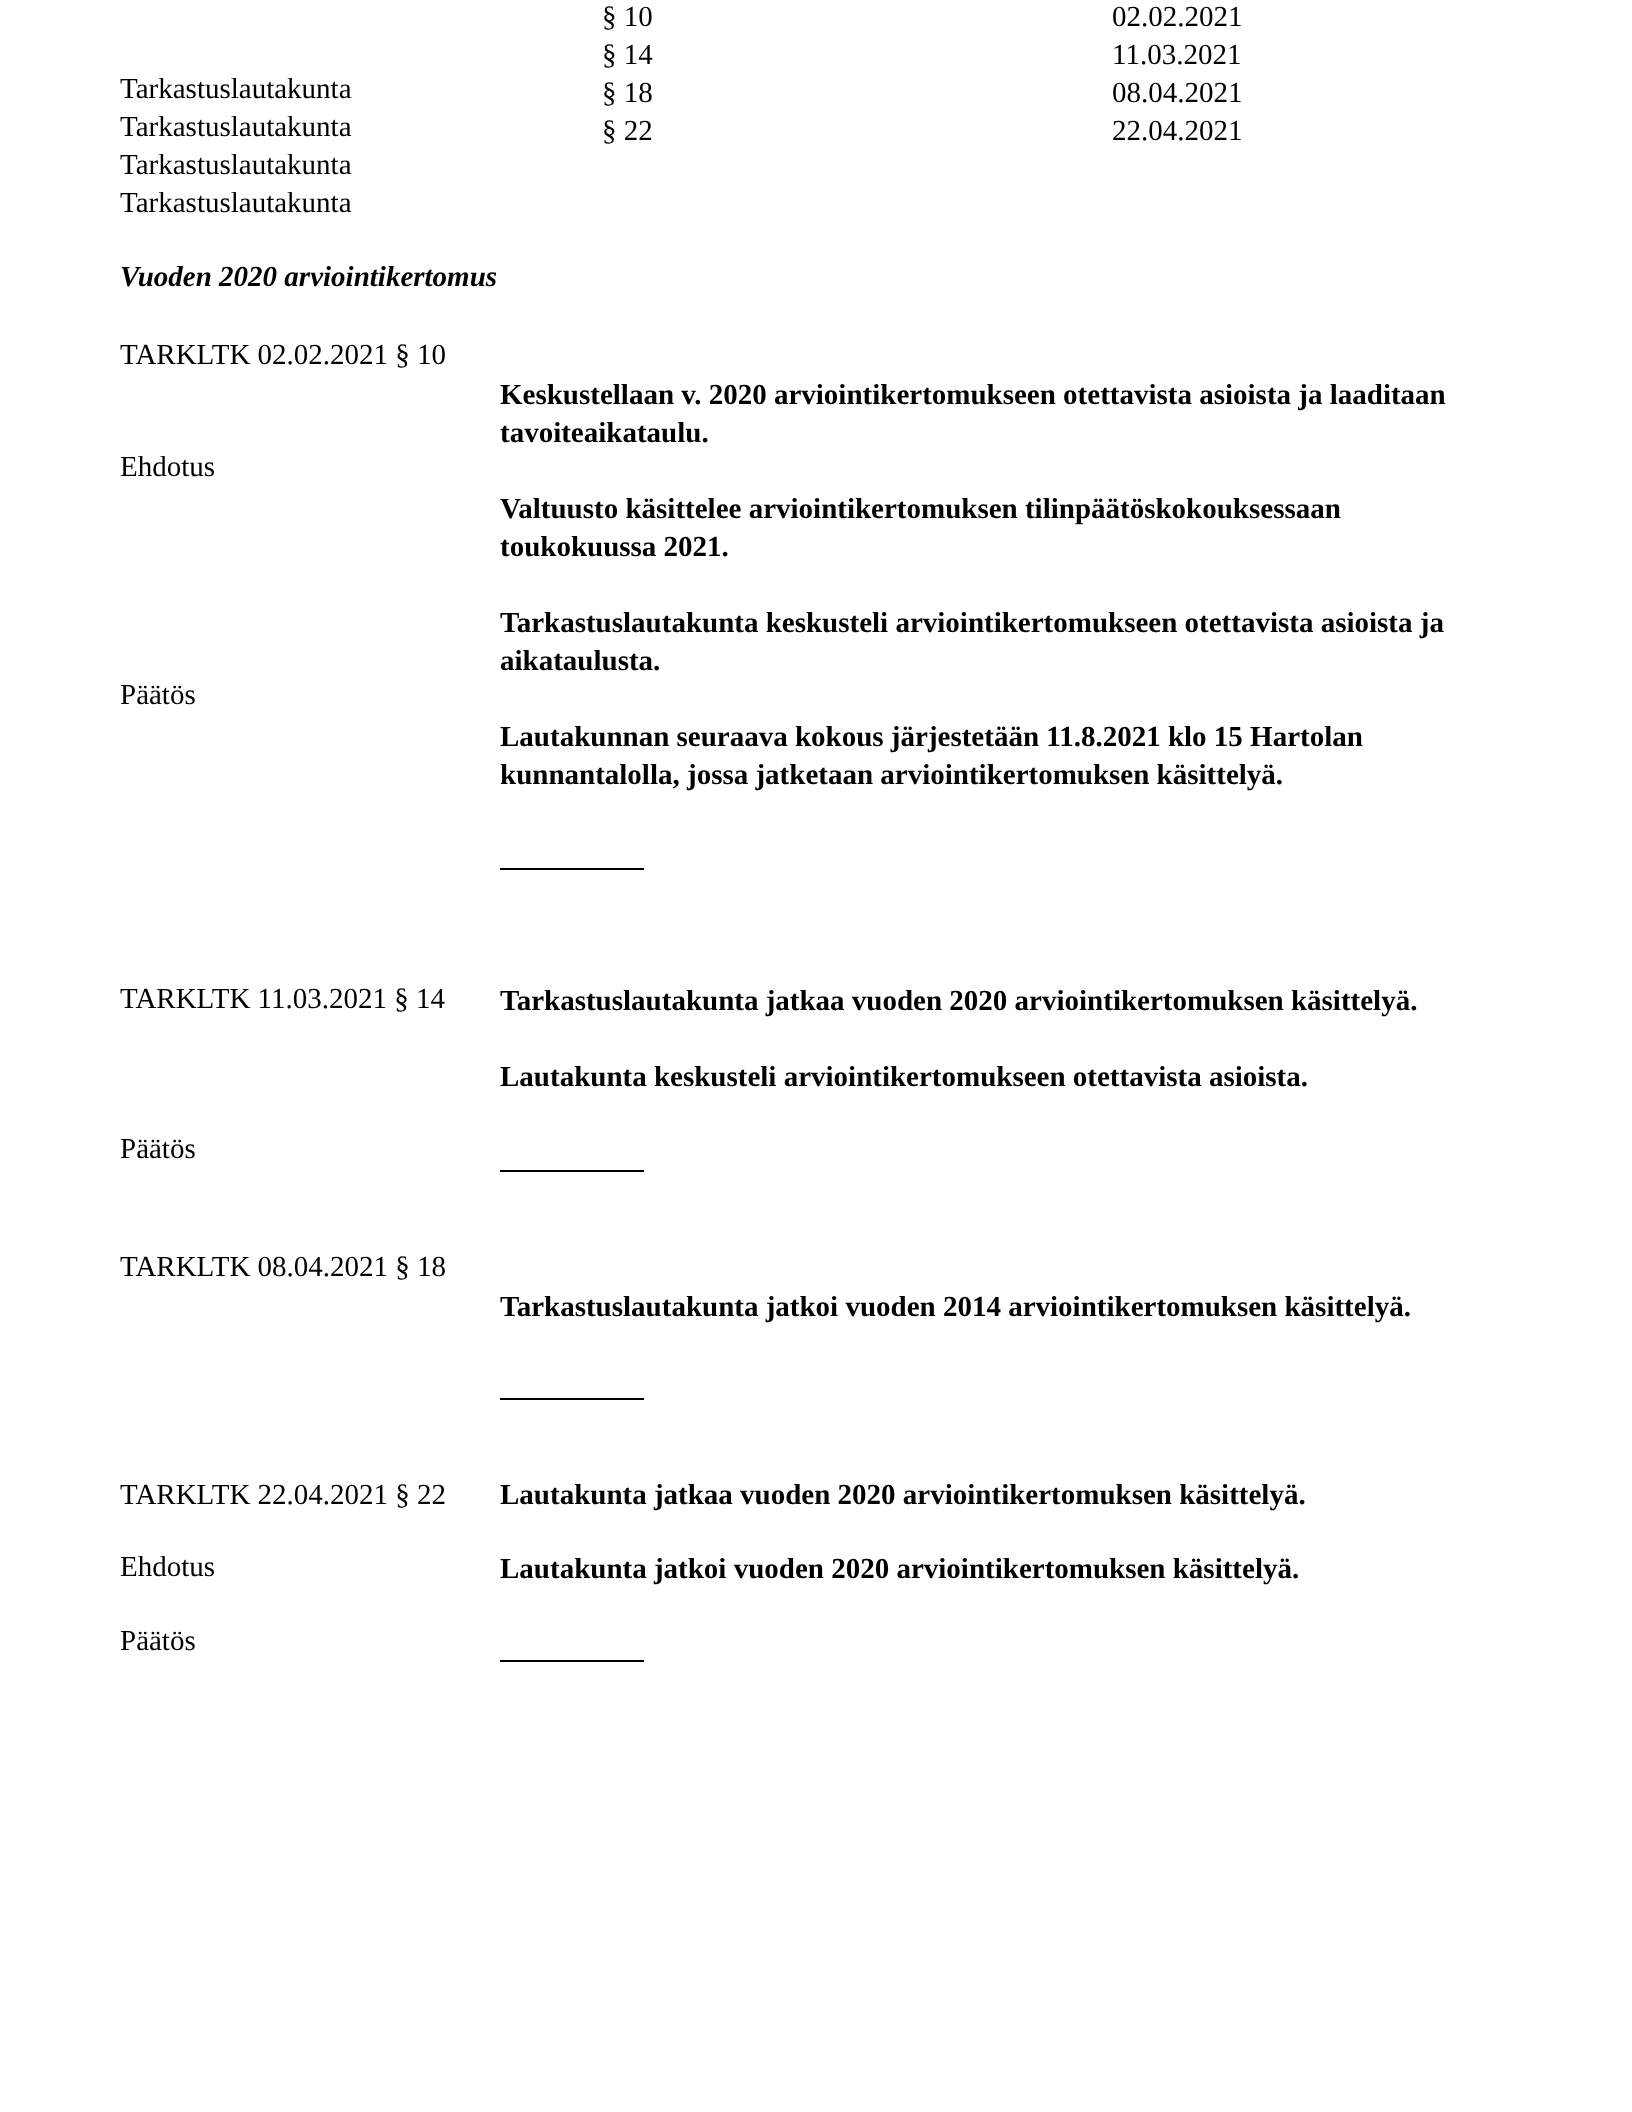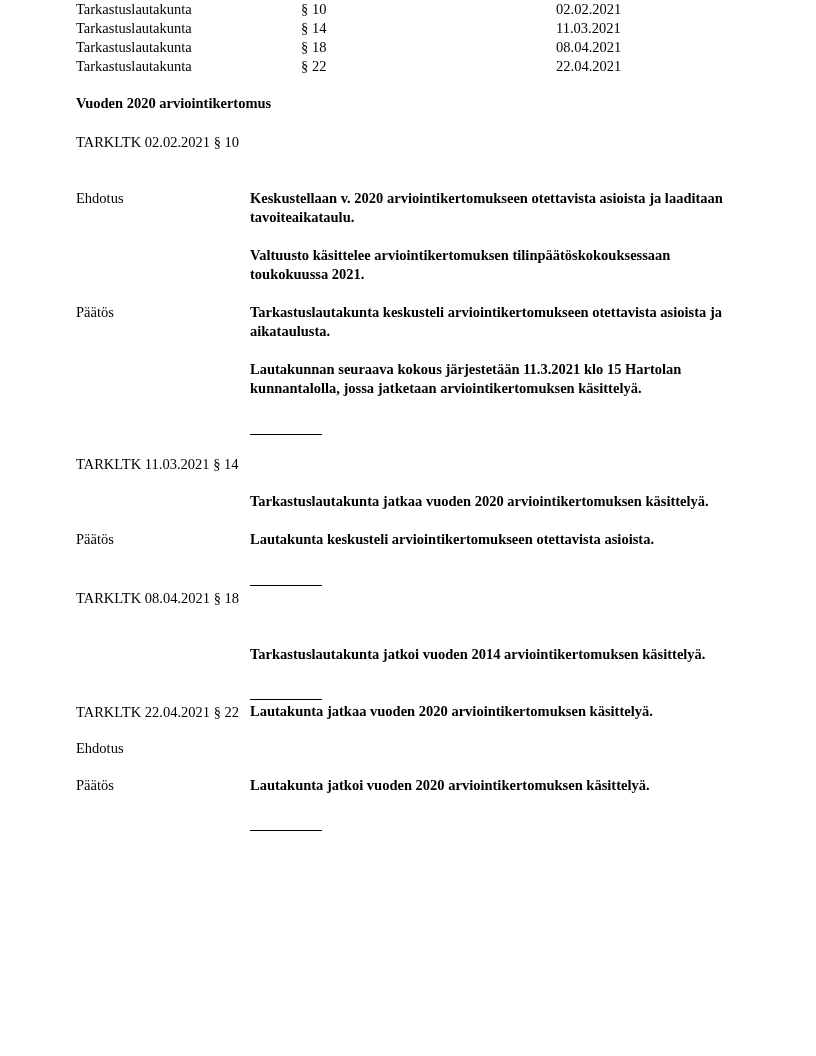--- a/index.html
+++ b/index.html
@@ -1,25 +1,25 @@
 <!DOCTYPE html>
 <html><head>
   <meta charset="utf-8">
   <style>
     html, body { margin: 0; padding: 0; background: #ffffff; }
     body {
       width: 816px; height: 1056px; position: relative; overflow: hidden;
       font-family: "Liberation Serif", serif; font-size: 14.5px; color: #000;
     }
     .abs { position: absolute; white-space: nowrap; line-height: 19px; }
-    .col1 { left: 76px; }
+    .col1 { left: 60px; margin-top: 36px; }
     .col2 { left: 250px; font-weight: bold; }
     .col3 { left: 301px; }
     .col4 { left: 508px; margin-left: 48px; }
-    .bold { font-weight: bold; }
+    .bold { font-weight: bold; font-style: italic; }
     .rule { position: absolute; left: 250px; width: 72px; height: 0; border-top: 1px solid #000; }
   </style>
 </head>
 <body>
 
 <div>
   <div class="abs col1" style="top:0px">Tarkastuslautakunta</div>
   <div class="abs col3" style="top:0px">§ 10</div>
   <div class="abs col4" style="top:0px">02.02.2021</div>
 
@@ -43,21 +43,21 @@
 
   <div class="abs col1" style="top:189px">Ehdotus</div>
   <div class="abs col2" style="top:189px">Keskustellaan v. 2020 arviointikertomukseen otettavista asioista ja laaditaan</div>
   <div class="abs col2" style="top:208px">tavoiteaikataulu.</div>
   <div class="abs col2" style="top:246px">Valtuusto käsittelee arviointikertomuksen tilinpäätöskokouksessaan</div>
   <div class="abs col2" style="top:265px">toukokuussa 2021.</div>
 
   <div class="abs col1" style="top:303px">Päätös</div>
   <div class="abs col2" style="top:303px">Tarkastuslautakunta keskusteli arviointikertomukseen otettavista asioista ja</div>
   <div class="abs col2" style="top:322px">aikataulusta.</div>
-  <div class="abs col2" style="top:360px">Lautakunnan seuraava kokous järjestetään 11.3.2021 klo 15 Hartolan</div>
+  <div class="abs col2" style="top:360px">Lautakunnan seuraava kokous järjestetään 11.8.2021 klo 15 Hartolan</div>
   <div class="abs col2" style="top:379px">kunnantalolla, jossa jatketaan arviointikertomuksen käsittelyä.</div>
 
   <div class="rule" style="top:434px"></div>
 </div>
 
 <div>
   <div class="abs col1" style="top:455px">TARKLTK 11.03.2021 § 14</div>
   <div class="abs col2" style="top:492px">Tarkastuslautakunta jatkaa vuoden 2020 arviointikertomuksen käsittelyä.</div>
   <div class="abs col1" style="top:530px">Päätös</div>
   <div class="abs col2" style="top:530px">Lautakunta keskusteli arviointikertomukseen otettavista asioista.</div>
@@ -66,17 +66,17 @@
 
 <div>
   <div class="abs col1" style="top:589px">TARKLTK 08.04.2021 § 18</div>
   <div class="abs col2" style="top:645px">Tarkastuslautakunta jatkoi vuoden 2014 arviointikertomuksen käsittelyä.</div>
   <div class="rule" style="top:699px"></div>
 </div>
 
 <div>
   <div class="abs col1" style="top:703px">TARKLTK 22.04.2021 § 22</div>
   <div class="abs col1" style="top:739px">Ehdotus</div>
-  <div class="abs col2" style="top:702px">Lautakunta jatkaa vuoden 2020 arviointikertomuksen käsittelyä.</div>
+  <div class="abs col2" style="top:739px">Lautakunta jatkaa vuoden 2020 arviointikertomuksen käsittelyä.</div>
   <div class="abs col1" style="top:776px">Päätös</div>
   <div class="abs col2" style="top:776px">Lautakunta jatkoi vuoden 2020 arviointikertomuksen käsittelyä.</div>
   <div class="rule" style="top:830px"></div>
 </div>
 
 </body></html>

